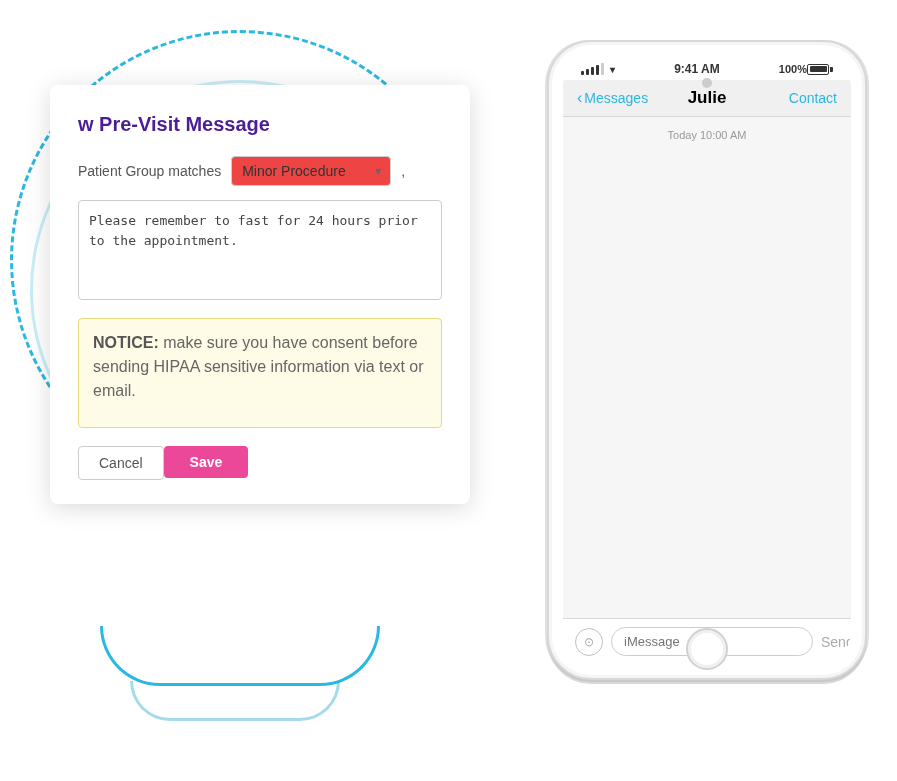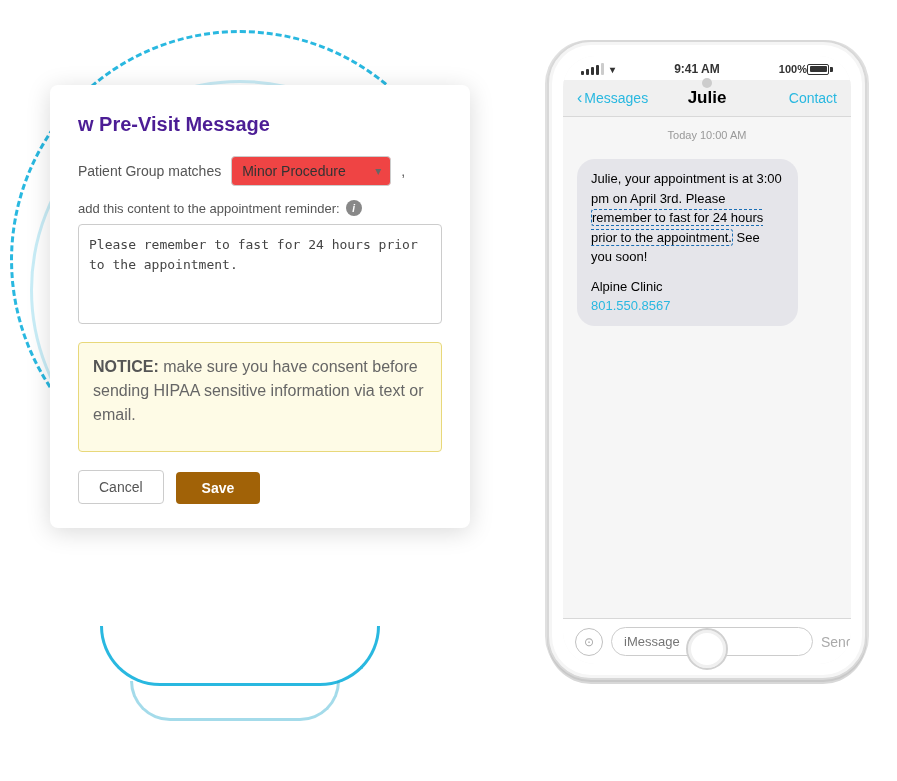--- a/index.html
+++ b/index.html
@@ -212,36 +212,35 @@
       cursor: pointer;
     }
 
     .checkbox-label {
       font-size: 13px;
       color: #555;
     }
 
     .dialog-buttons {
       display: flex;
-      gap: 12px;
-      align-items: flex-end;
+      align-items: flex-start;
     }
 
     .btn-cancel {
       border: 1px solid #ccc;
       background: white;
       color: #555;
       padding: 8px 20px;
       border-radius: 4px;
       font-size: 14px;
       cursor: pointer;
     }
 
     .btn-save {
-      background: #a16207;
+      background: #ec4899;
       color: white;
       border: none;
       padding: 8px 26px;
       border-radius: 4px;
       font-size: 14px;
       font-weight: 600;
       cursor: pointer;
     }
 
     
@@ -540,24 +539,20 @@
       <div class="form-row">
         <span class="form-label">Patient Group matches</span>
         <div class="select-wrapper">
           <select class="select-dropdown"><option>Minor Procedure</option><option>Annual Visit</option><option>Lab Work</option><option>Follow-up</option></select>
           <span class="chevron-down">▾</span>
         </div>
         <span style="color:#555; font-size:14px;">,</span>
       </div>
 
       
-      <div class="reminder-label-row">
-        <span class="reminder-label">add this content to the appointment reminder:</span>
-        <span class="info-icon">i</span>
-      </div>
 
       
       <textarea class="content-textarea" style="">Please remember to fast for 24 hours prior to the appointment.</textarea>
 
       
       <div class="notice-box">
         <div class="notice-text">
           <strong>NOTICE:</strong><span> make sure you have consent before sending HIPAA sensitive information via text or email.</span>
         </div>
       </div>
@@ -608,25 +603,20 @@
           <div class="nav-back">
             <span class="nav-chevron">‹</span>
             <span>Messages</span>
           </div>
           <div class="nav-title">Julie</div>
           <div class="nav-contact">Contact</div>
         </div>
 
         <div class="message-area">
           <div class="message-timestamp">Today 10:00 AM</div>
-          <div class="message-bubble">
-            <span>Julie, your appointment is at 3:00 pm on April 3rd. Please </span><span class="highlight-text">remember to fast for 24 hours prior to the appointment.</span><span> See you soon!</span>
-            <div class="clinic-name">Alpine Clinic</div>
-            <div class="clinic-phone">801.550.8567</div>
-          </div>
         </div>
 
         <div class="imessage-input-row">
           <div class="camera-btn">
             <span>⊙</span>
           </div>
           <input type="text" class="imessage-field" placeholder="iMessage" style="">
           <span class="send-btn">Send</span>
         </div>
       </div>

